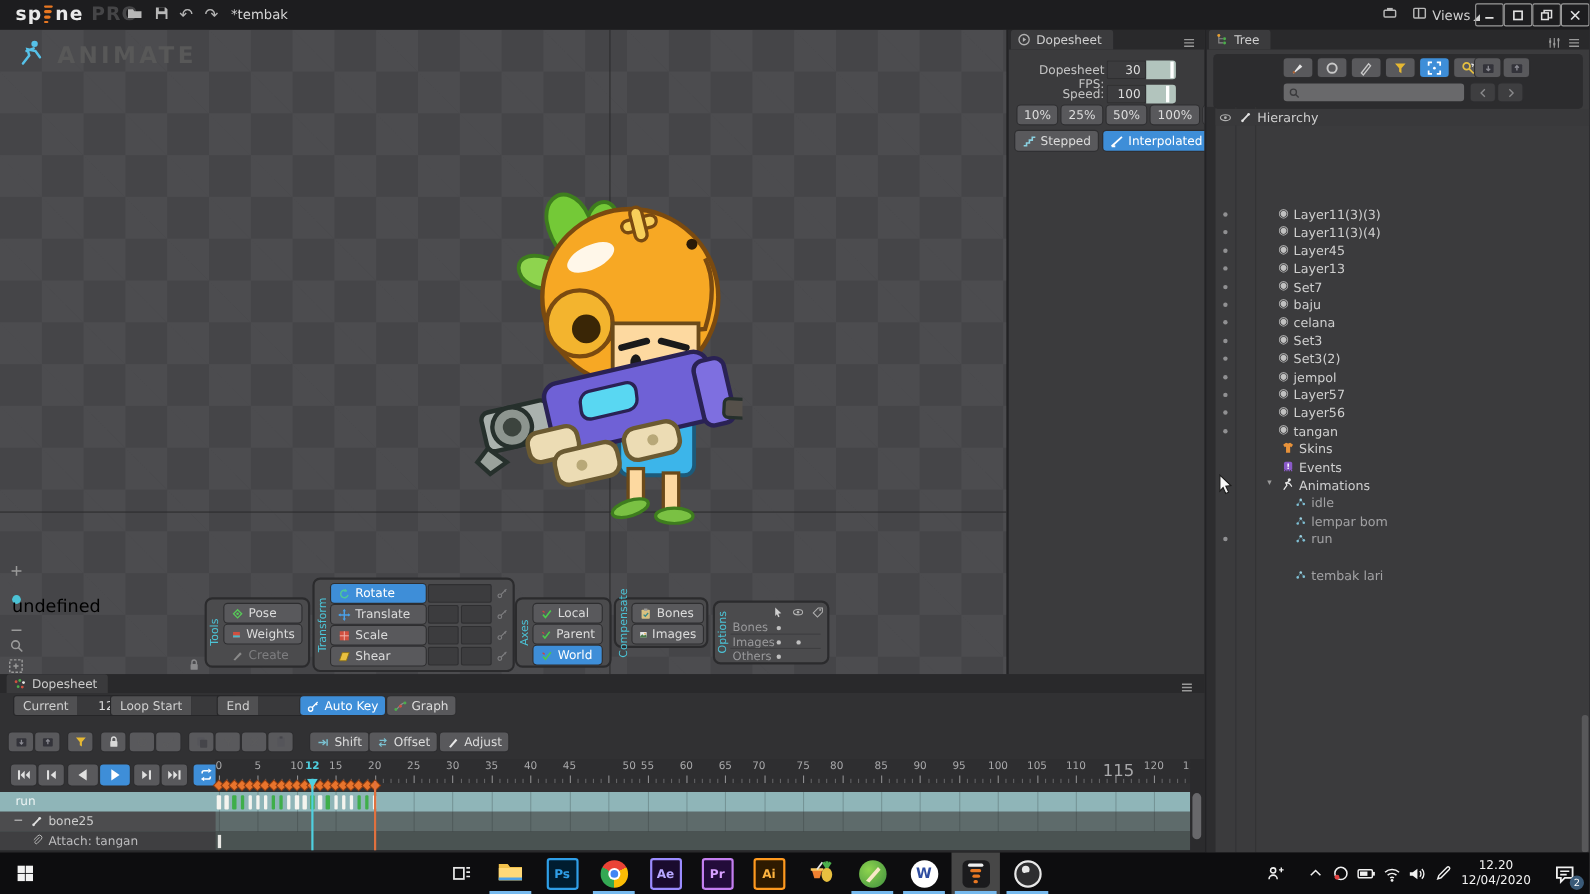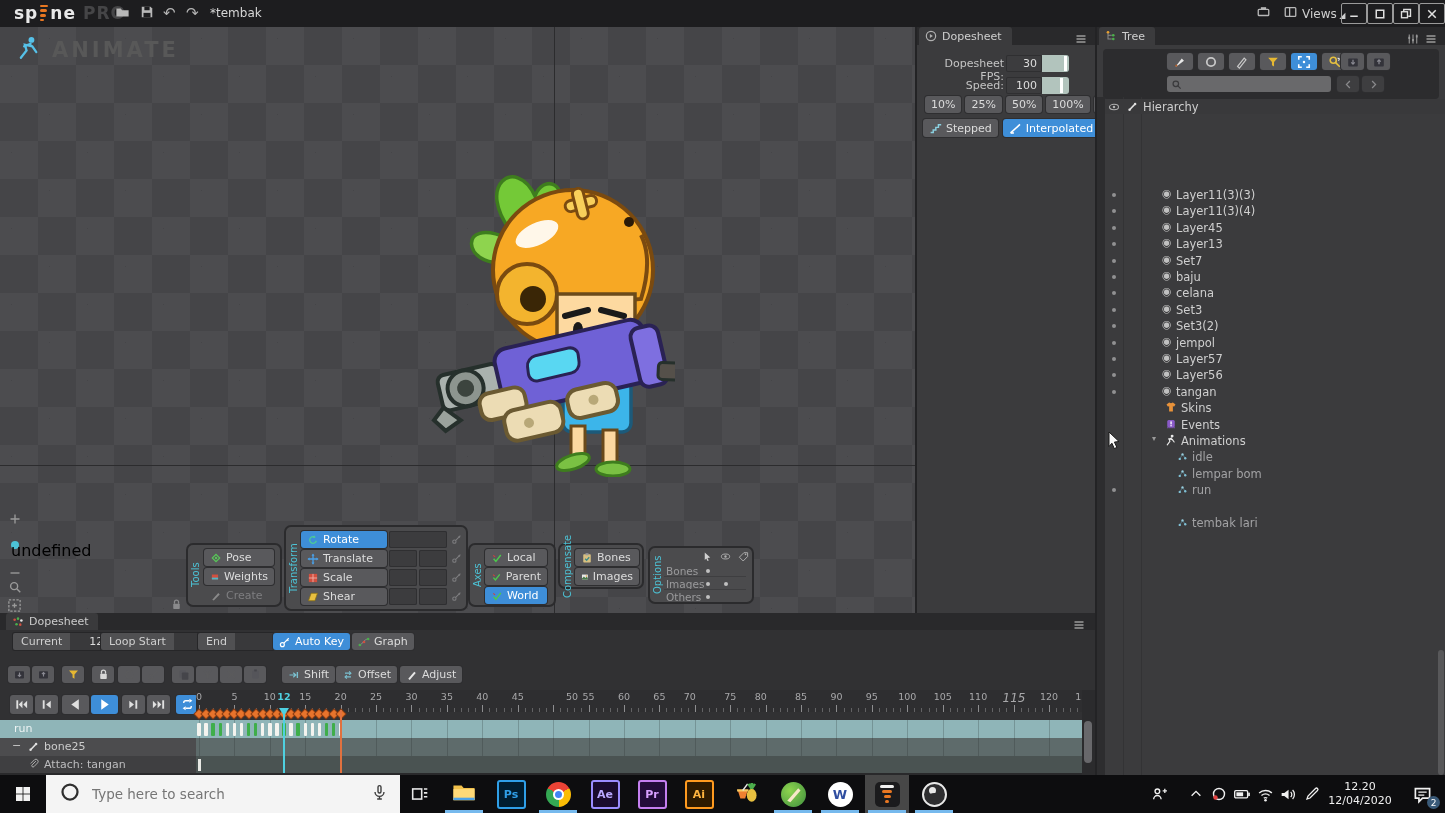--- a/index.html
+++ b/index.html
@@ -968,21 +968,21 @@
         <div style="position: absolute; left: 760.881px; bottom: 0px; width: 1px; height: 4px; background: rgb(98, 98, 100);"></div>
         <div style="position: absolute; left: 767.964px; bottom: 0px; width: 1px; height: 4px; background: rgb(98, 98, 100);"></div>
         <div style="position: absolute; left: 775.047px; bottom: 0px; width: 1px; height: 4px; background: rgb(98, 98, 100);"></div>
         <div style="position: absolute; left: 782.13px; bottom: 0px; width: 1px; height: 7px; background: rgb(142, 142, 144);"></div>
         <div style="position: absolute; left: 771.13px; top: 1px; width: 22px; text-align: center; font-size: 9.5px; color: rgb(168, 168, 170);">110</div>
         <div style="position: absolute; left: 789.213px; bottom: 0px; width: 1px; height: 4px; background: rgb(98, 98, 100);"></div>
         <div style="position: absolute; left: 796.296px; bottom: 0px; width: 1px; height: 4px; background: rgb(98, 98, 100);"></div>
         <div style="position: absolute; left: 803.379px; bottom: 0px; width: 1px; height: 4px; background: rgb(98, 98, 100);"></div>
         <div style="position: absolute; left: 810.462px; bottom: 0px; width: 1px; height: 4px; background: rgb(98, 98, 100);"></div>
         <div style="position: absolute; left: 817.545px; bottom: 0px; width: 1px; height: 7px; background: rgb(142, 142, 144);"></div>
-        <div style="position: absolute; left: 806.545px; top: 1px; width: 22px; text-align: center; font-size: 12px; color: rgb(168, 168, 170); font-style: italic;">115</div>
+        <div style="position: absolute; left: 806.545px; top: 1px; width: 22px; text-align: center; font-size: 15px; color: rgb(168, 168, 170);">115</div>
         <div style="position: absolute; left: 824.628px; bottom: 0px; width: 1px; height: 4px; background: rgb(98, 98, 100);"></div>
         <div style="position: absolute; left: 831.711px; bottom: 0px; width: 1px; height: 4px; background: rgb(98, 98, 100);"></div>
         <div style="position: absolute; left: 838.794px; bottom: 0px; width: 1px; height: 4px; background: rgb(98, 98, 100);"></div>
         <div style="position: absolute; left: 845.877px; bottom: 0px; width: 1px; height: 4px; background: rgb(98, 98, 100);"></div>
         <div style="position: absolute; left: 852.96px; bottom: 0px; width: 1px; height: 7px; background: rgb(142, 142, 144);"></div>
         <div style="position: absolute; left: 841.96px; top: 1px; width: 22px; text-align: center; font-size: 9.5px; color: rgb(168, 168, 170);">120</div>
         <div style="position: absolute; left: 860.043px; bottom: 0px; width: 1px; height: 4px; background: rgb(98, 98, 100);"></div>
         <div style="position: absolute; left: 867.126px; bottom: 0px; width: 1px; height: 4px; background: rgb(98, 98, 100);"></div>
         <div style="position: absolute; left: 874.209px; bottom: 0px; width: 1px; height: 4px; background: rgb(98, 98, 100);"></div>
         <div style="position: absolute; left: 881.292px; bottom: 0px; width: 1px; height: 4px; background: rgb(98, 98, 100);"></div>
@@ -1125,30 +1125,20 @@
 
 <div id="taskbar">
   <div class="appbtn" style="left:0;width:46px">
     <svg width="16" height="16" viewBox="0 0 16 16">
         <rect x="1" y="1" width="6.6" height="6.6" fill="#f2f2f2"></rect>
         <rect x="8.4" y="1" width="6.6" height="6.6" fill="#f2f2f2"></rect>
         <rect x="1" y="8.4" width="6.6" height="6.6" fill="#f2f2f2"></rect>
         <rect x="8.4" y="8.4" width="6.6" height="6.6" fill="#f2f2f2"></rect>
       </svg>
   </div>
-  <div id="tb-search">
-    <span style="margin:0 10px 0 14px"><svg width="20" height="20" viewBox="0 0 16 16">
-          <circle cx="8" cy="8" r="6" fill="none" stroke="#2f2f2f" stroke-width="1.8"></circle>
-        </svg></span>
-    <input type="text" placeholder="Type here to search" style="">
-    <span style="position:absolute;right:12px"><svg width="17" height="17" viewBox="0 0 16 16">
-          <rect x="6.6" y="1.5" width="2.8" height="7" rx="1.4" fill="none" stroke="#3c3c3c" stroke-width="1.3"></rect>
-          <path d="M3.8 7.5a4.2 4.2 0 0 0 8.4 0M8 11.7v2.4M5.8 14.1h4.4" fill="none" stroke="#3c3c3c" stroke-width="1.3"></path>
-        </svg></span>
-  </div>
   <div class="appbtn" style="left:400px;width:40px">
     <svg width="18" height="18" viewBox="0 0 16 16">
         <rect x="1.5" y="3.5" width="8" height="9" fill="none" stroke="#e8e8e8" stroke-width="1.4"></rect>
         <path d="M11.5 3.5h3M11.5 7h3M11.5 10.5h3" stroke="#e8e8e8" stroke-width="1.4"></path>
       </svg>
   </div>
   <div id="tb-apps">
       <div class="appbtn" style="left: 442px;">
         <div><svg width="26" height="26" viewBox="0 0 16 16">
             <path d="M1.5 4h5l1.3 1.6h6.7V13H1.5z" fill="#f2c14b"></path>

